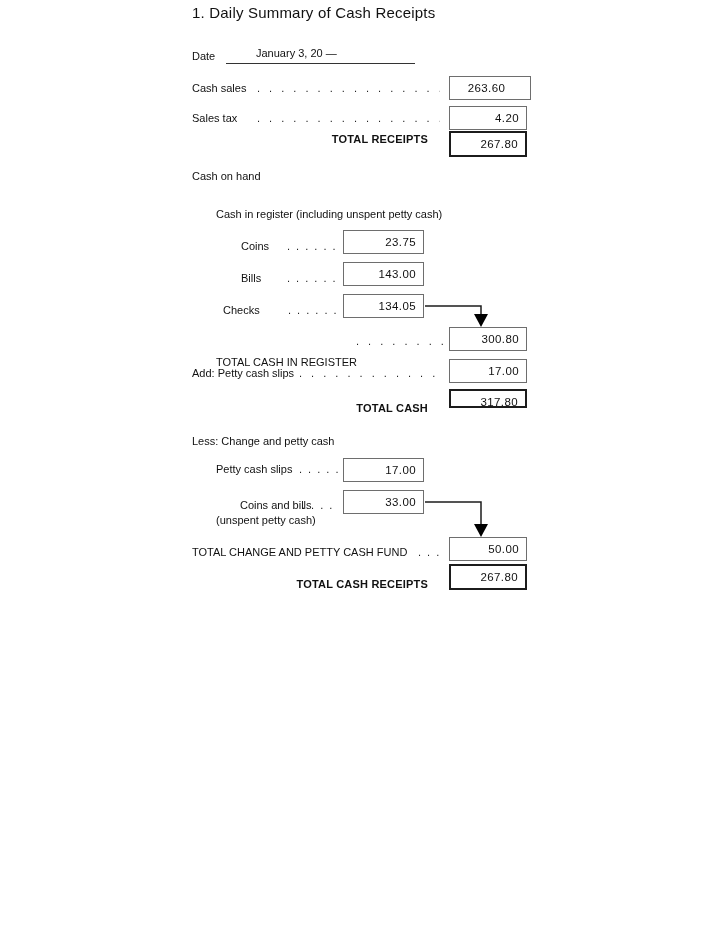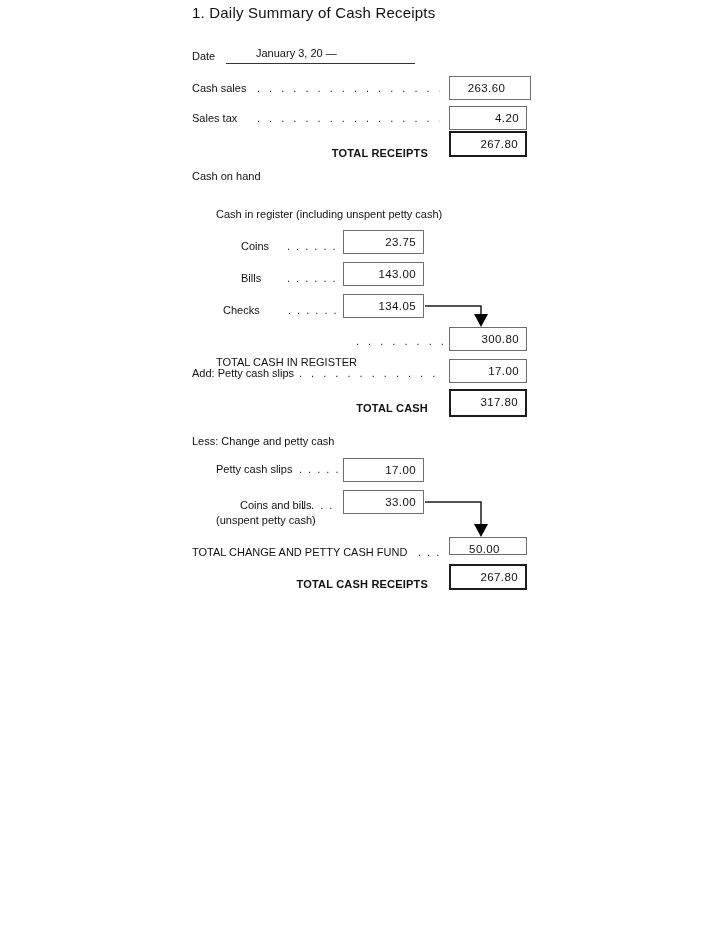--- a/index.html
+++ b/index.html
@@ -52,21 +52,21 @@
   <div class="box" style="left:449px;top:76px;width:82px;height:24px;line-height:22px;text-align:center;">
     <span class="val">263.60</span>
   </div>
 
   <div class="abs lbl" style="left:192px;top:112px;">Sales tax</div>
   <div class="abs dots" style="left:257px;top:112px;width:183px;">. . . . . . . . . . . . . . . . . . . .</div>
   <div class="box" style="left:449px;top:106px;width:78px;height:24px;line-height:22px;">
     <span class="val">4.20</span>
   </div>
 
-  <div class="abs lbl-bold right-anchor" style="right:283px;top:147px;">TOTAL RECEIPTS</div>
+  <div class="abs lbl-bold right-anchor" style="right:283px;top:133px;">TOTAL RECEIPTS</div>
   <div class="box box--thick" style="left:449px;top:131px;width:78px;height:26px;line-height:22px;">
     <span class="val">267.80</span>
   </div>
 
   <div class="abs lbl" style="left:192px;top:170px;">Cash on hand</div>
   <div class="abs lbl" style="left:216px;top:208px;">Cash in register (including unspent petty cash)</div>
 
   <div class="abs lbl" style="left:241px;top:240px;">Coins</div>
   <div class="abs dots dots-sm" style="left:287px;top:240px;width:51px;">. . . . . . .</div>
   <div class="box" style="left:343px;top:230px;width:81px;height:24px;line-height:22px;">
@@ -98,21 +98,21 @@
     <span class="val">300.80</span>
   </div>
 
   <div class="abs lbl" style="left:192px;top:367px;">Add: Petty cash slips</div>
   <div class="abs dots" style="left:299px;top:367px;width:143px;">. . . . . . . . . . . . . . .</div>
   <div class="box" style="left:449px;top:359px;width:78px;height:24px;line-height:22px;">
     <span class="val">17.00</span>
   </div>
 
   <div class="abs lbl-bold right-anchor" style="right:283px;top:402px;">TOTAL CASH</div>
-  <div class="box box--thick" style="left:449px;top:389px;width:78px;height:28px;line-height:22px;">
+  <div class="box box--thick" style="left:449px;top:389px;width:78px;height:19px;line-height:22px;">
     <span class="val">317.80</span>
   </div>
 
   <div class="abs lbl" style="left:192px;top:435px;">Less: Change and petty cash</div>
 
   <div class="abs lbl" style="left:216px;top:463px;">Petty cash slips</div>
   <div class="abs dots dots-sm" style="left:299px;top:463px;width:39px;">. . . . .</div>
   <div class="box" style="left:343px;top:458px;width:81px;height:24px;line-height:22px;">
     <span class="val">17.00</span>
   </div>
@@ -126,21 +126,21 @@
 
   <div class="abs" style="left:424px;top:494px;">
     <svg width="70" height="46" viewBox="0 0 70 46">
       <path d="M1 8 H57 V30" stroke="#1c1c1c" stroke-width="1.5" fill="none"></path>
       <polygon points="50,30 64,30 57,43" fill="#000000"></polygon>
     </svg>
   </div>
 
   <div class="abs lbl" style="left:192px;top:546px;">TOTAL CHANGE AND PETTY CASH FUND</div>
   <div class="abs dots dots-sm" style="left:418px;top:546px;width:24px;">. . .</div>
-  <div class="box" style="left:449px;top:537px;width:78px;height:18px;line-height:22px;text-align:center;">
+  <div class="box" style="left:449px;top:537px;width:78px;height:24px;line-height:22px;">
     <span class="val">50.00</span>
   </div>
 
   <div class="abs lbl-bold right-anchor" style="right:283px;top:578px;">TOTAL CASH RECEIPTS</div>
   <div class="box box--thick" style="left:449px;top:564px;width:78px;height:26px;line-height:22px;">
     <span class="val">267.80</span>
   </div>
 
 </div>
 

